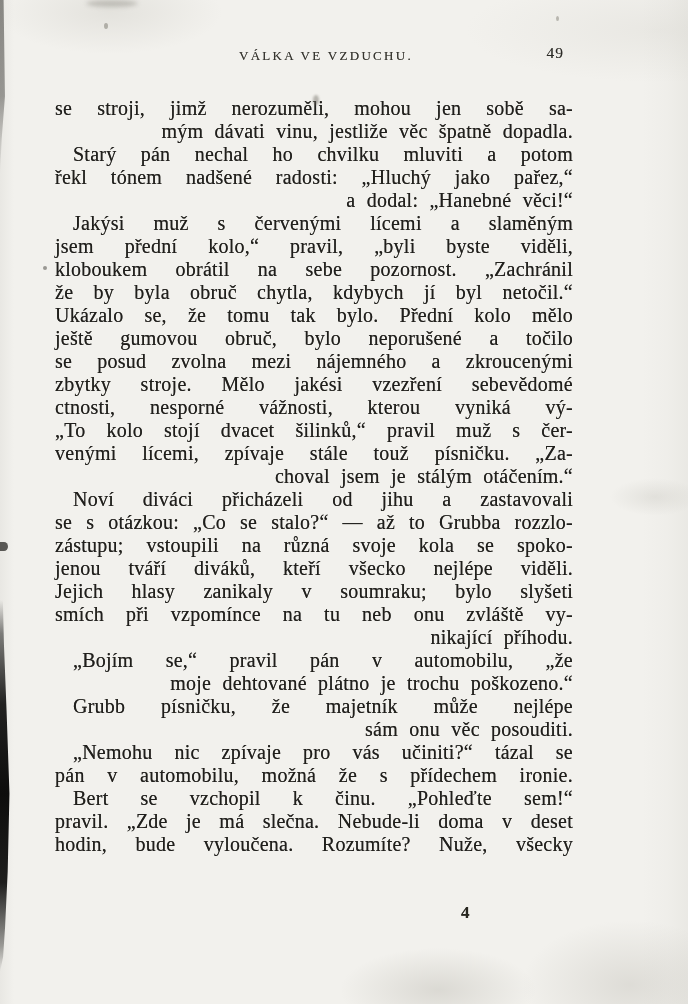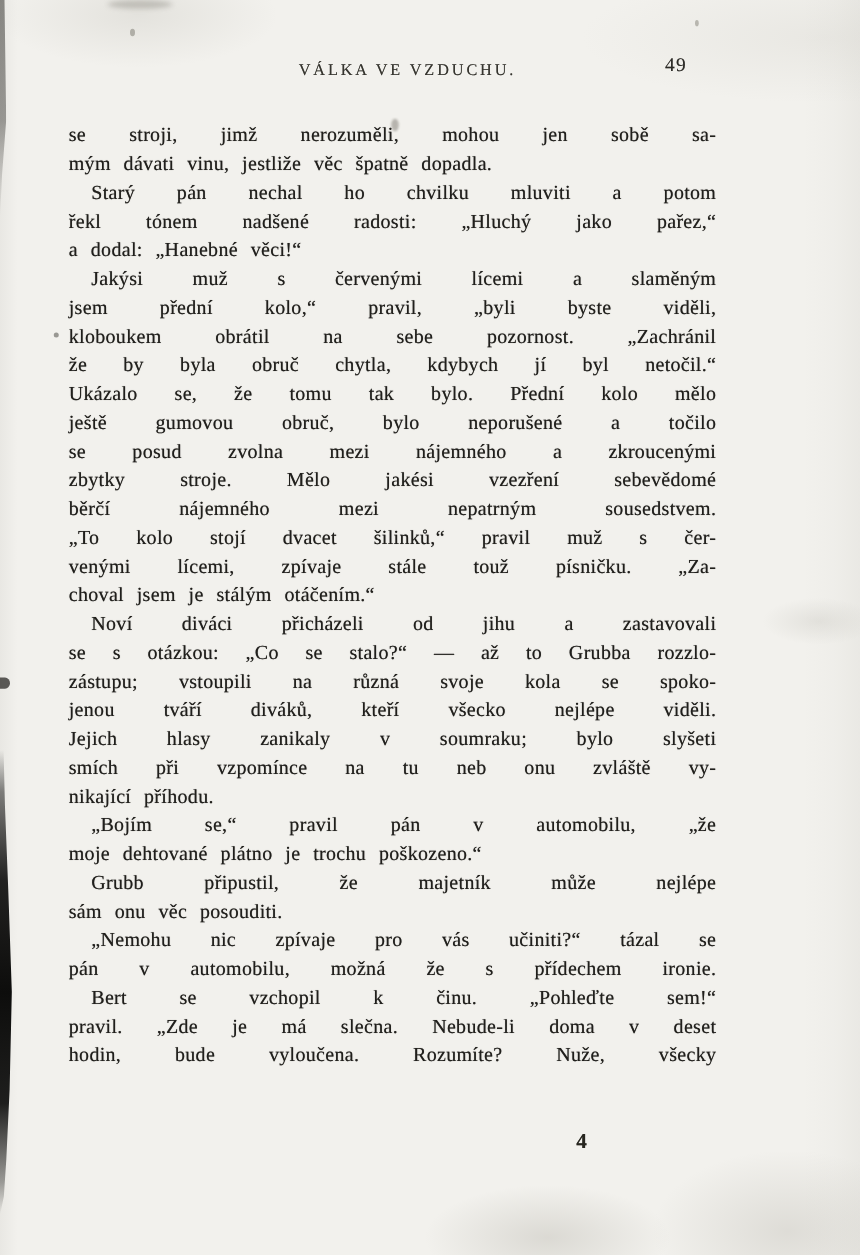--- a/index.html
+++ b/index.html
@@ -24,30 +24,31 @@
     position:absolute;left:231px;top:48px;width:190px;
     text-align:center;
     font-size:13px;letter-spacing:2.3px;
     color:#36352f;
     text-shadow:0 0 .5px rgba(50,48,42,.55);
   }
   .page-number{
     position:absolute;left:532px;top:44px;width:32px;
     font-size:15.5px;letter-spacing:1px;color:#2c2b27;
     text-shadow:0 0 .5px rgba(50,48,42,.5);
+    text-align:right;
   }
   .page-text{
     position:absolute;left:55px;top:97px;width:518px;
-    font-size:16px;
+    font-size:20px;
     letter-spacing:.25px;
     word-spacing:6px;
     color:#201f1c;
     text-shadow:0 0 .55px rgba(32,30,26,.7);
   }
-  .line{height:23px;line-height:23px;white-space:normal;text-align:left;}
+  .line{height:23px;line-height:23px;white-space:normal;text-align:right;}
   .line.justify{text-align:justify;text-align-last:justify;}
   .line.indent{padding-left:18px;}
   .signature-mark{
     position:absolute;left:461px;top:903px;
     font-size:17px;font-weight:bold;color:#27261f;
     text-shadow:0 0 .5px rgba(40,38,32,.6);
   }
   
   .art-left-strip{
     position:absolute;left:0;top:600px;width:11px;height:372px;
@@ -90,34 +91,34 @@
       <div class="line justify">řekl tónem nadšené radosti: „Hluchý jako pařez,“</div>
       <div class="line">a dodal: „Hanebné věci!“</div>
       <div class="line indent justify">Jakýsi muž s červenými lícemi a slaměným</div>
       <div class="line justify">jsem přední kolo,“ pravil, „byli byste viděli,</div>
       <div class="line justify">kloboukem obrátil na sebe pozornost. „Zachránil</div>
       <div class="line justify">že by byla obruč chytla, kdybych jí byl netočil.“</div>
       <div class="line justify">Ukázalo se, že tomu tak bylo. Přední kolo mělo</div>
       <div class="line justify">ještě gumovou obruč, bylo neporušené a točilo</div>
       <div class="line justify">se posud zvolna mezi nájemného a zkroucenými</div>
       <div class="line justify">zbytky stroje. Mělo jakési vzezření sebevědomé</div>
-      <div class="line justify">běrčí nájemného mezi nepatrným sousedstvem.</div>
+      <div class="line justify">ctnosti, nesporné vážnosti, kterou vyniká vý-</div>
       <div class="line justify">„To kolo stojí dvacet šilinků,“ pravil muž s čer-</div>
       <div class="line justify">venými lícemi, zpívaje stále touž písničku. „Za-</div>
       <div class="line">choval jsem je stálým otáčením.“</div>
       <div class="line indent justify">Noví diváci přicházeli od jihu a zastavovali</div>
       <div class="line justify">se s otázkou: „Co se stalo?“ — až to Grubba rozzlo-</div>
       <div class="line justify">zástupu; vstoupili na různá svoje kola se spoko-</div>
       <div class="line justify">jenou tváří diváků, kteří všecko nejlépe viděli.</div>
       <div class="line justify">Jejich hlasy zanikaly v soumraku; bylo slyšeti</div>
       <div class="line justify">smích při vzpomínce na tu neb onu zvláště vy-</div>
       <div class="line">nikající příhodu.</div>
       <div class="line indent justify">„Bojím se,“ pravil pán v automobilu, „že</div>
       <div class="line">moje dehtované plátno je trochu poškozeno.“</div>
-      <div class="line indent justify">Grubb připustil, že majetník může nejlépe</div>
+      <div class="line indent justify">Grubb písničku, že majetník může nejlépe</div>
       <div class="line">sám onu věc posouditi.</div>
       <div class="line indent justify">„Nemohu nic zpívaje pro vás učiniti?“ tázal se</div>
       <div class="line justify">pán v automobilu, možná že s přídechem ironie.</div>
       <div class="line indent justify">Bert se vzchopil k činu. „Pohleďte sem!“</div>
       <div class="line justify">pravil. „Zde je má slečna. Nebude-li doma v deset</div>
       <div class="line justify">hodin, bude vyloučena. Rozumíte? Nuže, všecky</div>
     </div>
 
   <div class="signature-mark">4</div>
 

